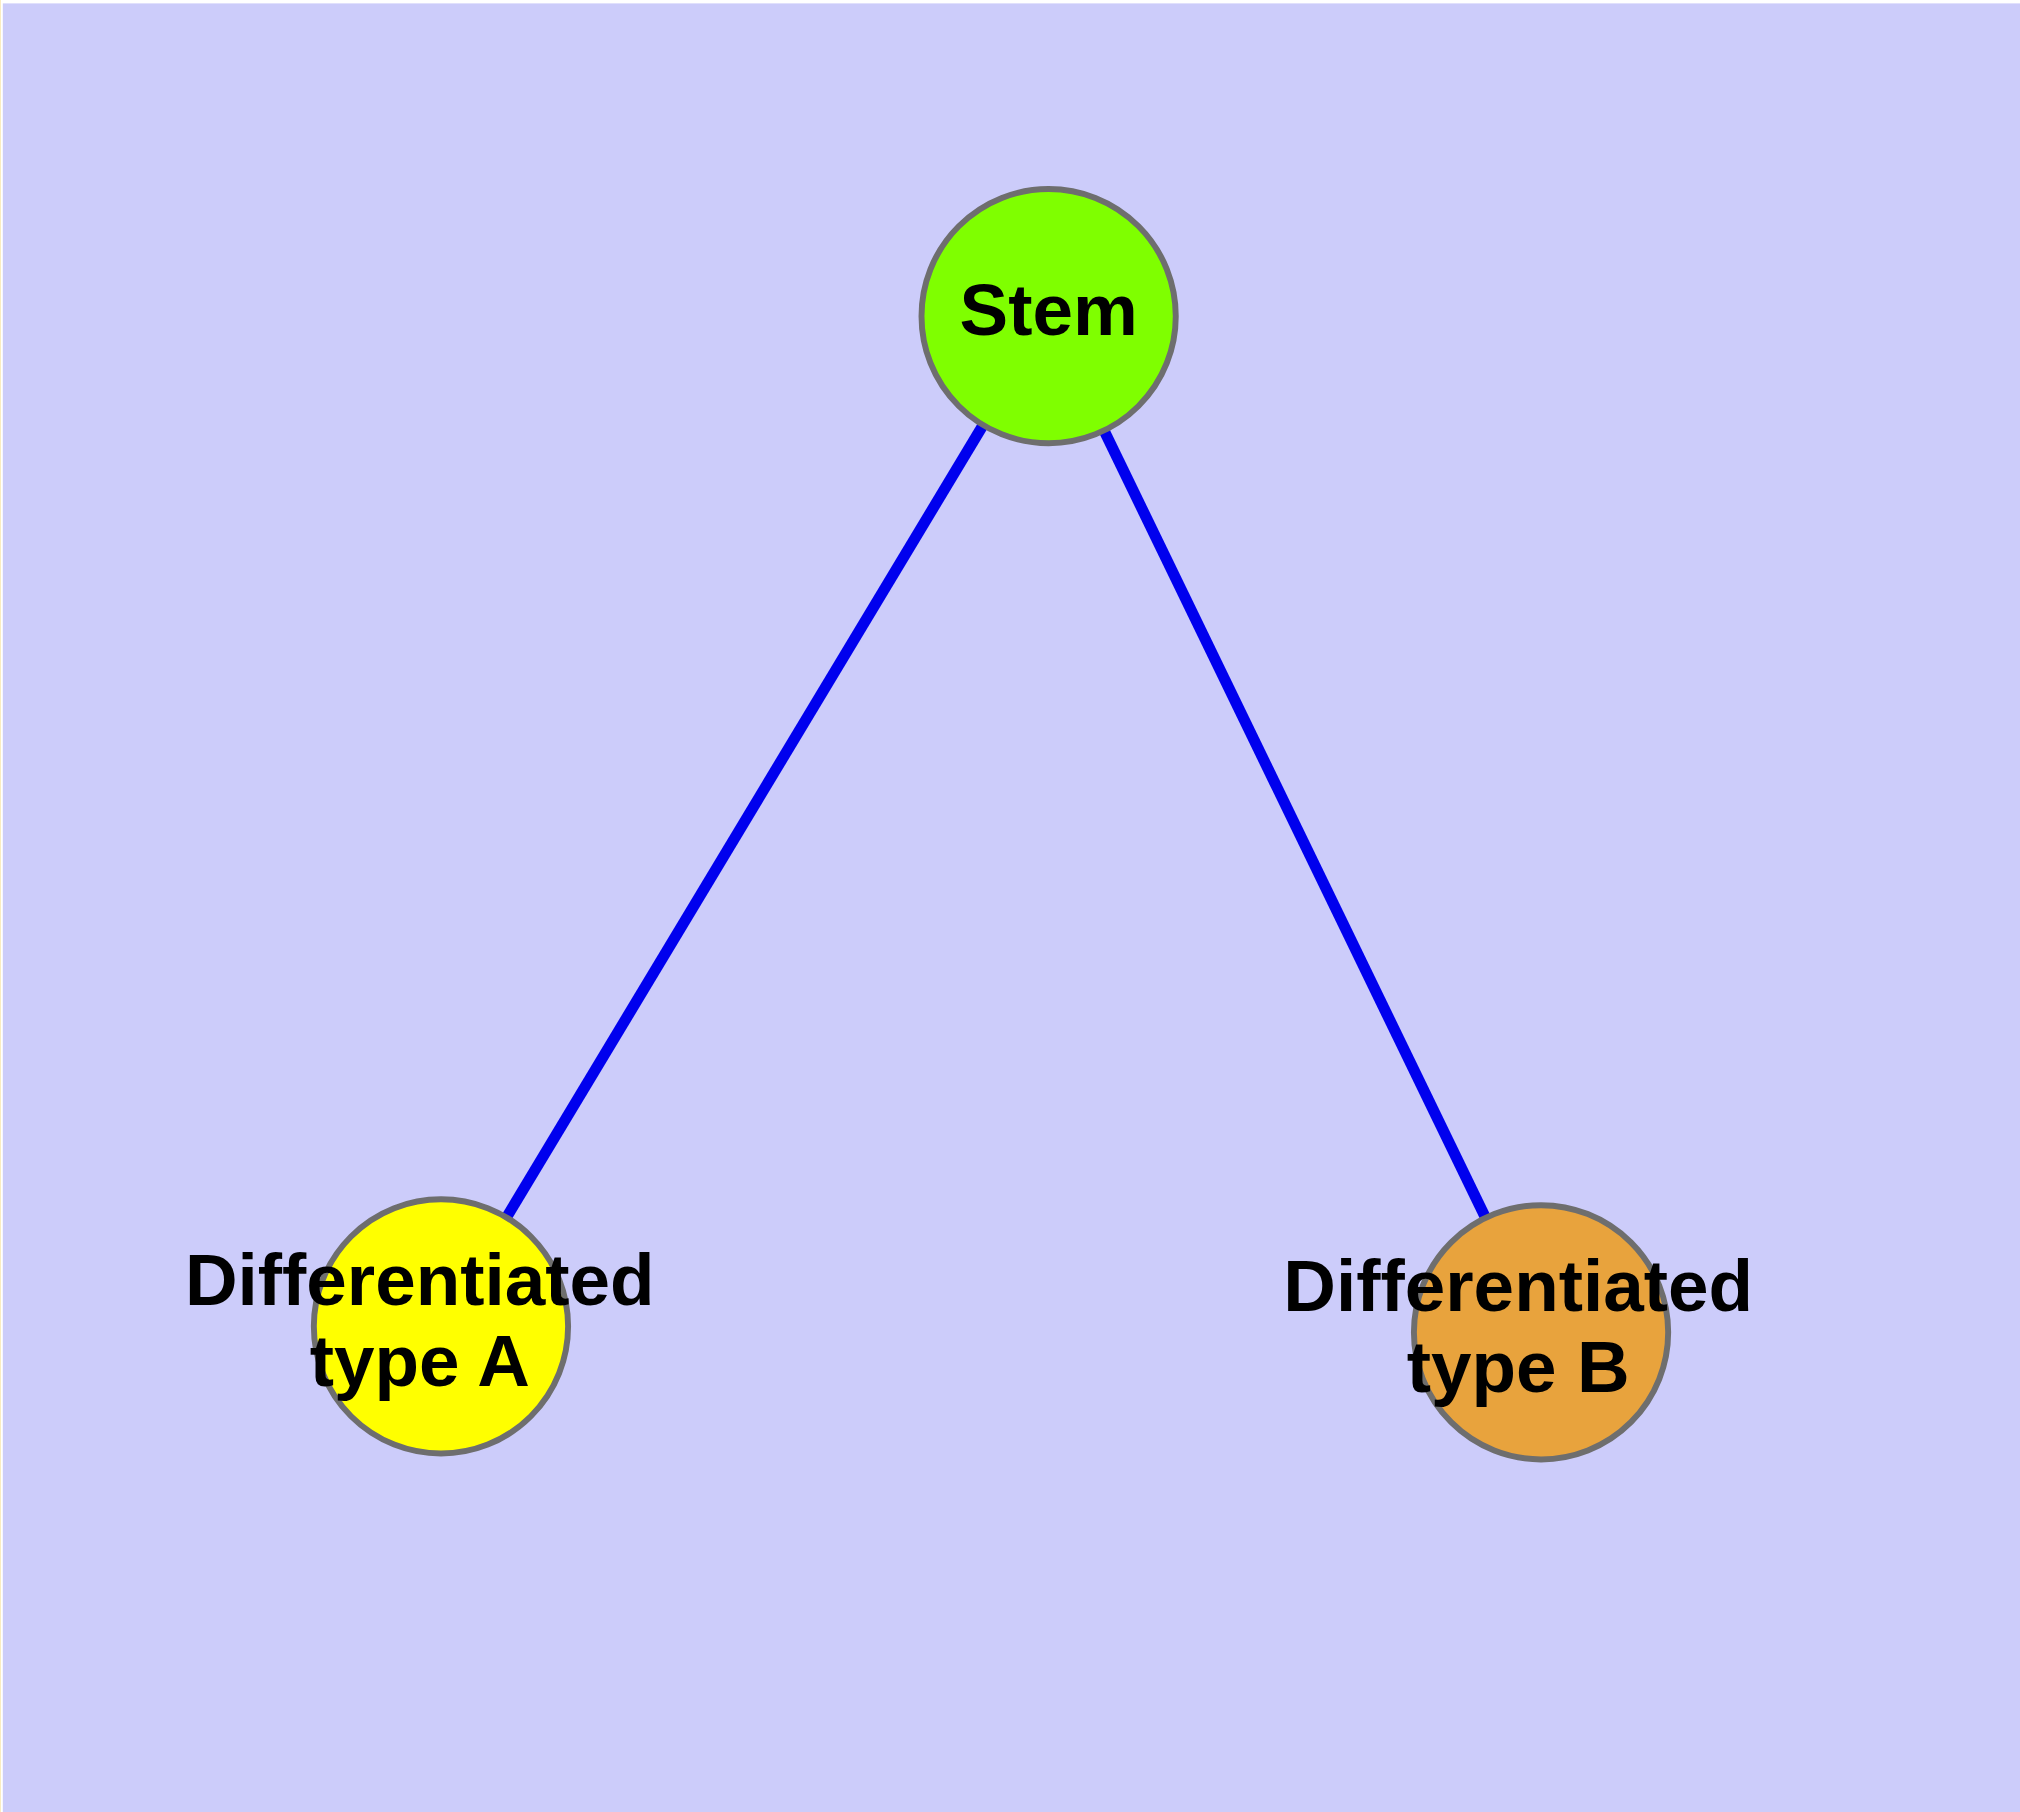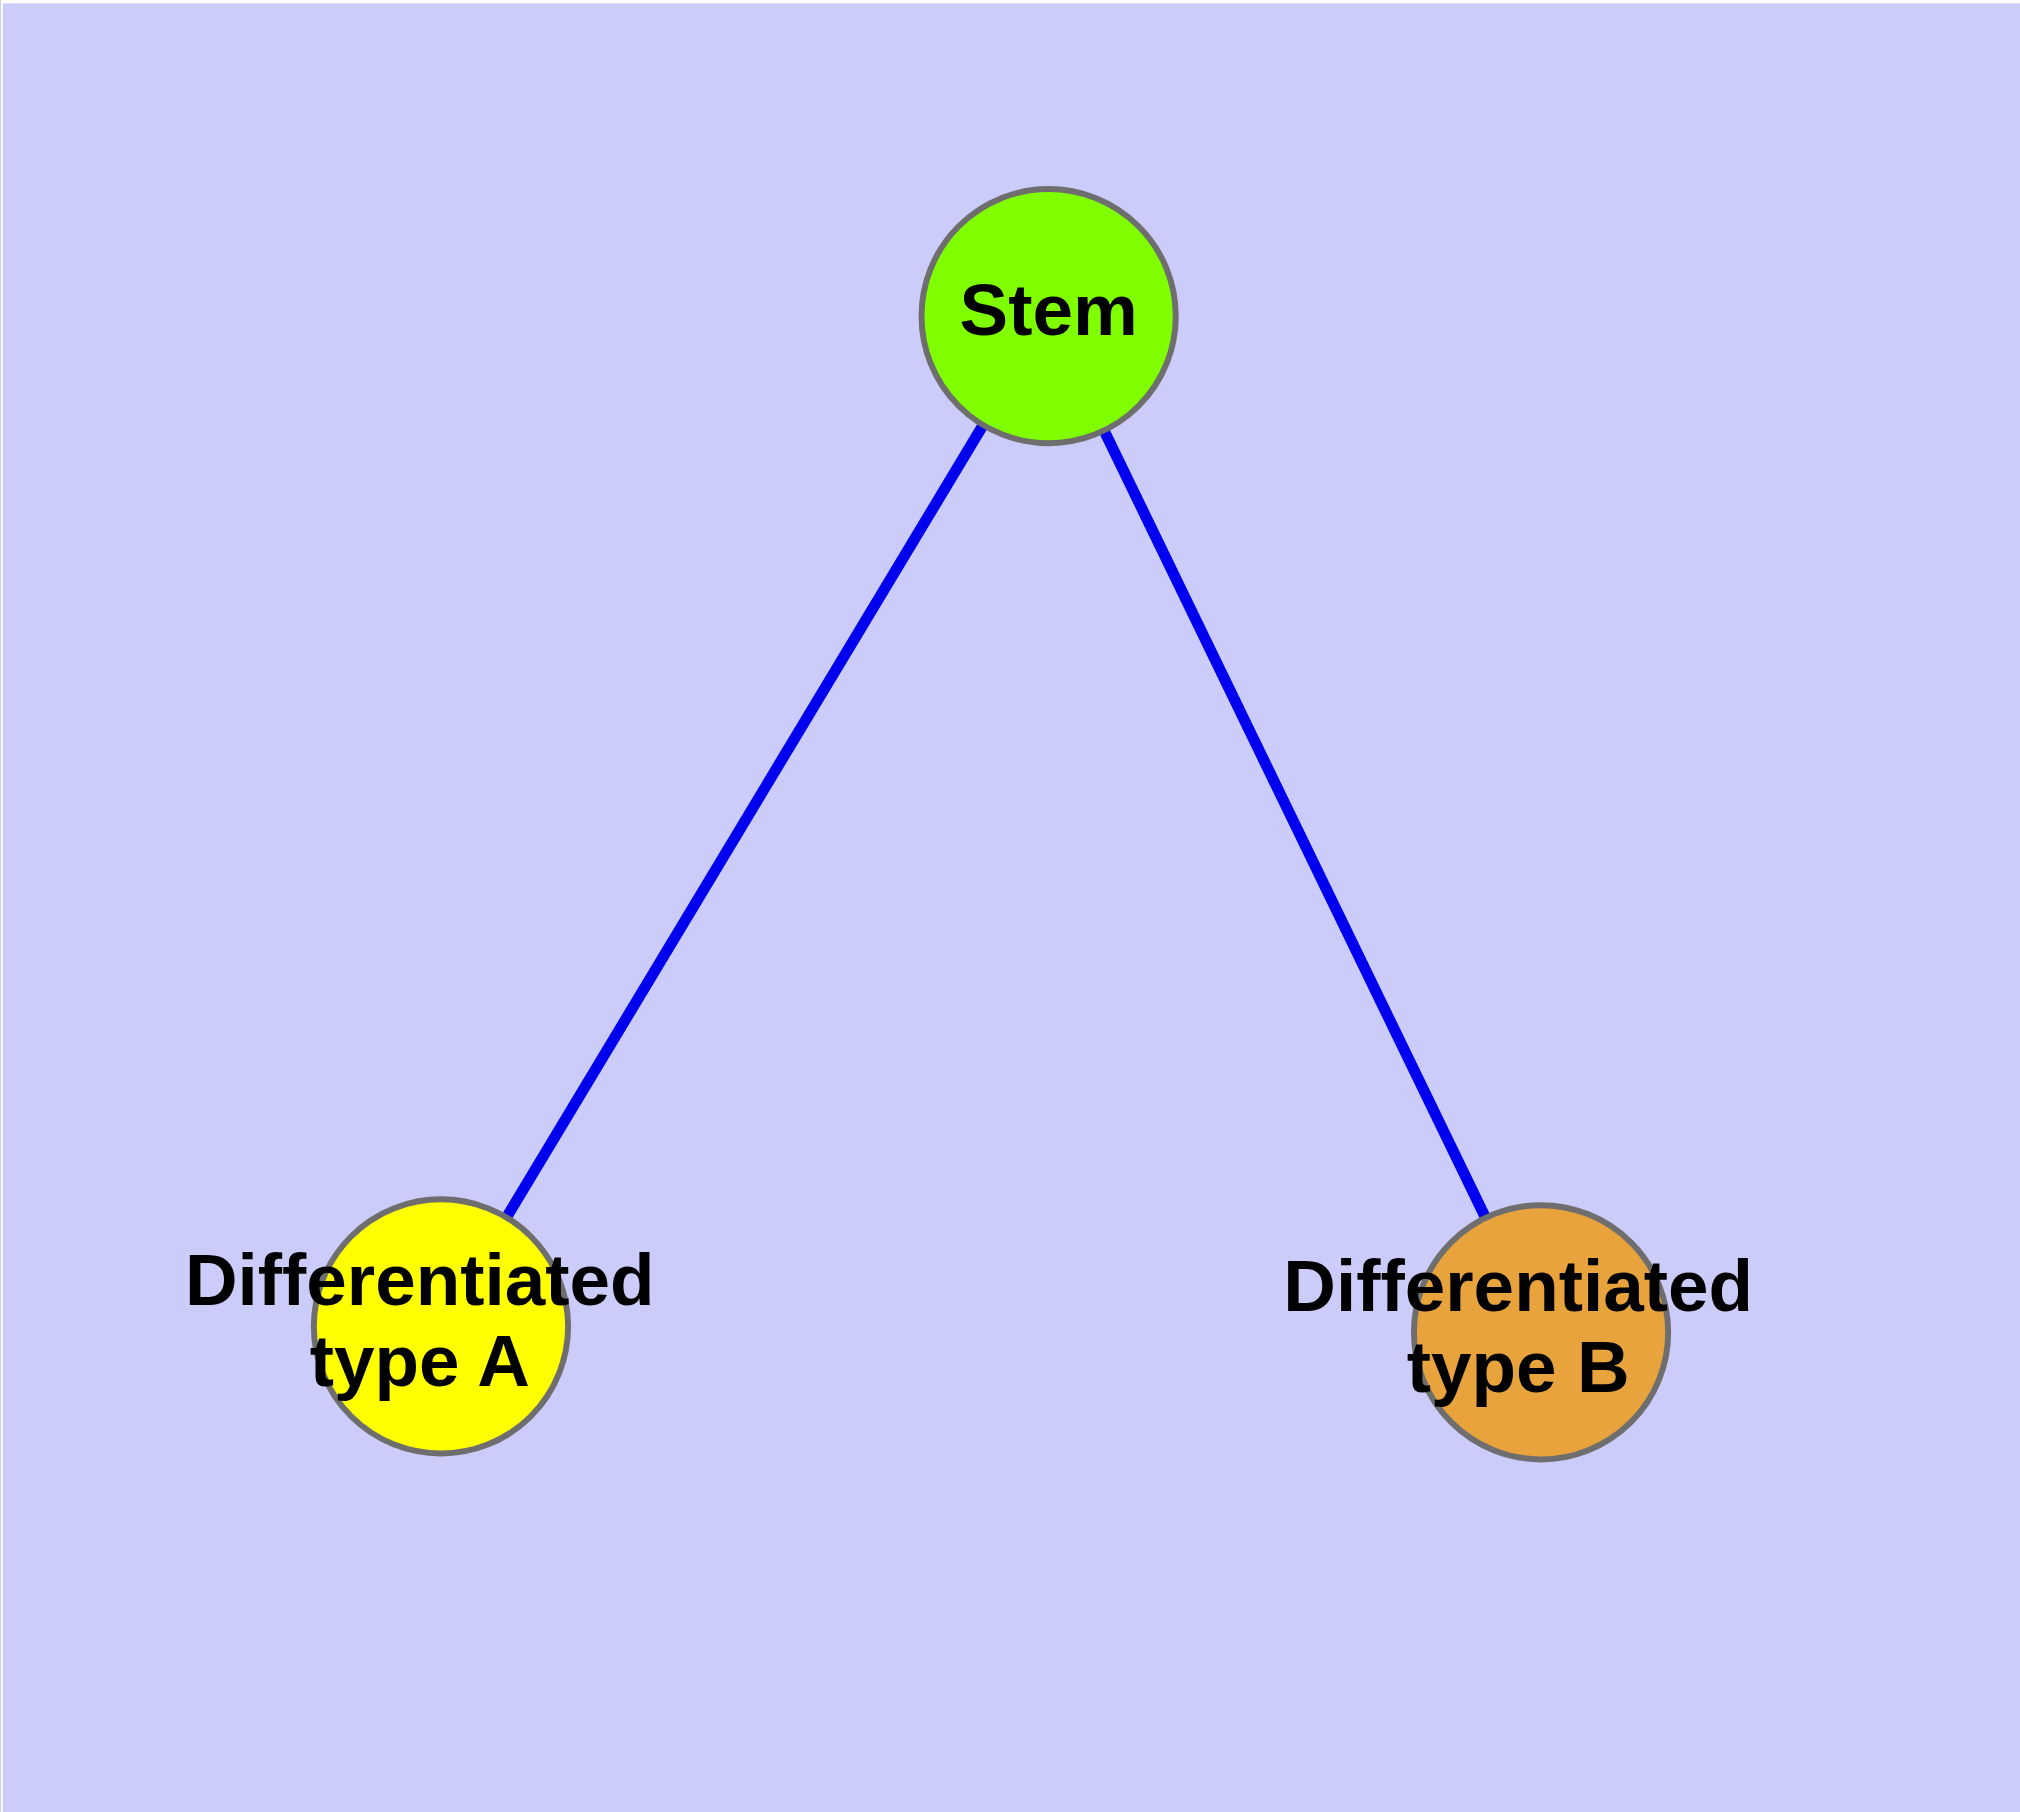--- a/index.html
+++ b/index.html
@@ -11,21 +11,21 @@
   body {
     width: 2021px;
     height: 1812px;
     overflow: hidden;
     font-family: "Liberation Sans", sans-serif;
   }
   #graph-canvas {
     position: relative;
     width: 1663px;
     height: 1812px;
-    background: #1d4ed8;
+    background: #eab308;
   }
   #graph-svg {
     position: absolute;
     top: 0;
     left: 0;
     width: 2021px;
     height: 1812px;
     display: block;
   }
   .node-label {

